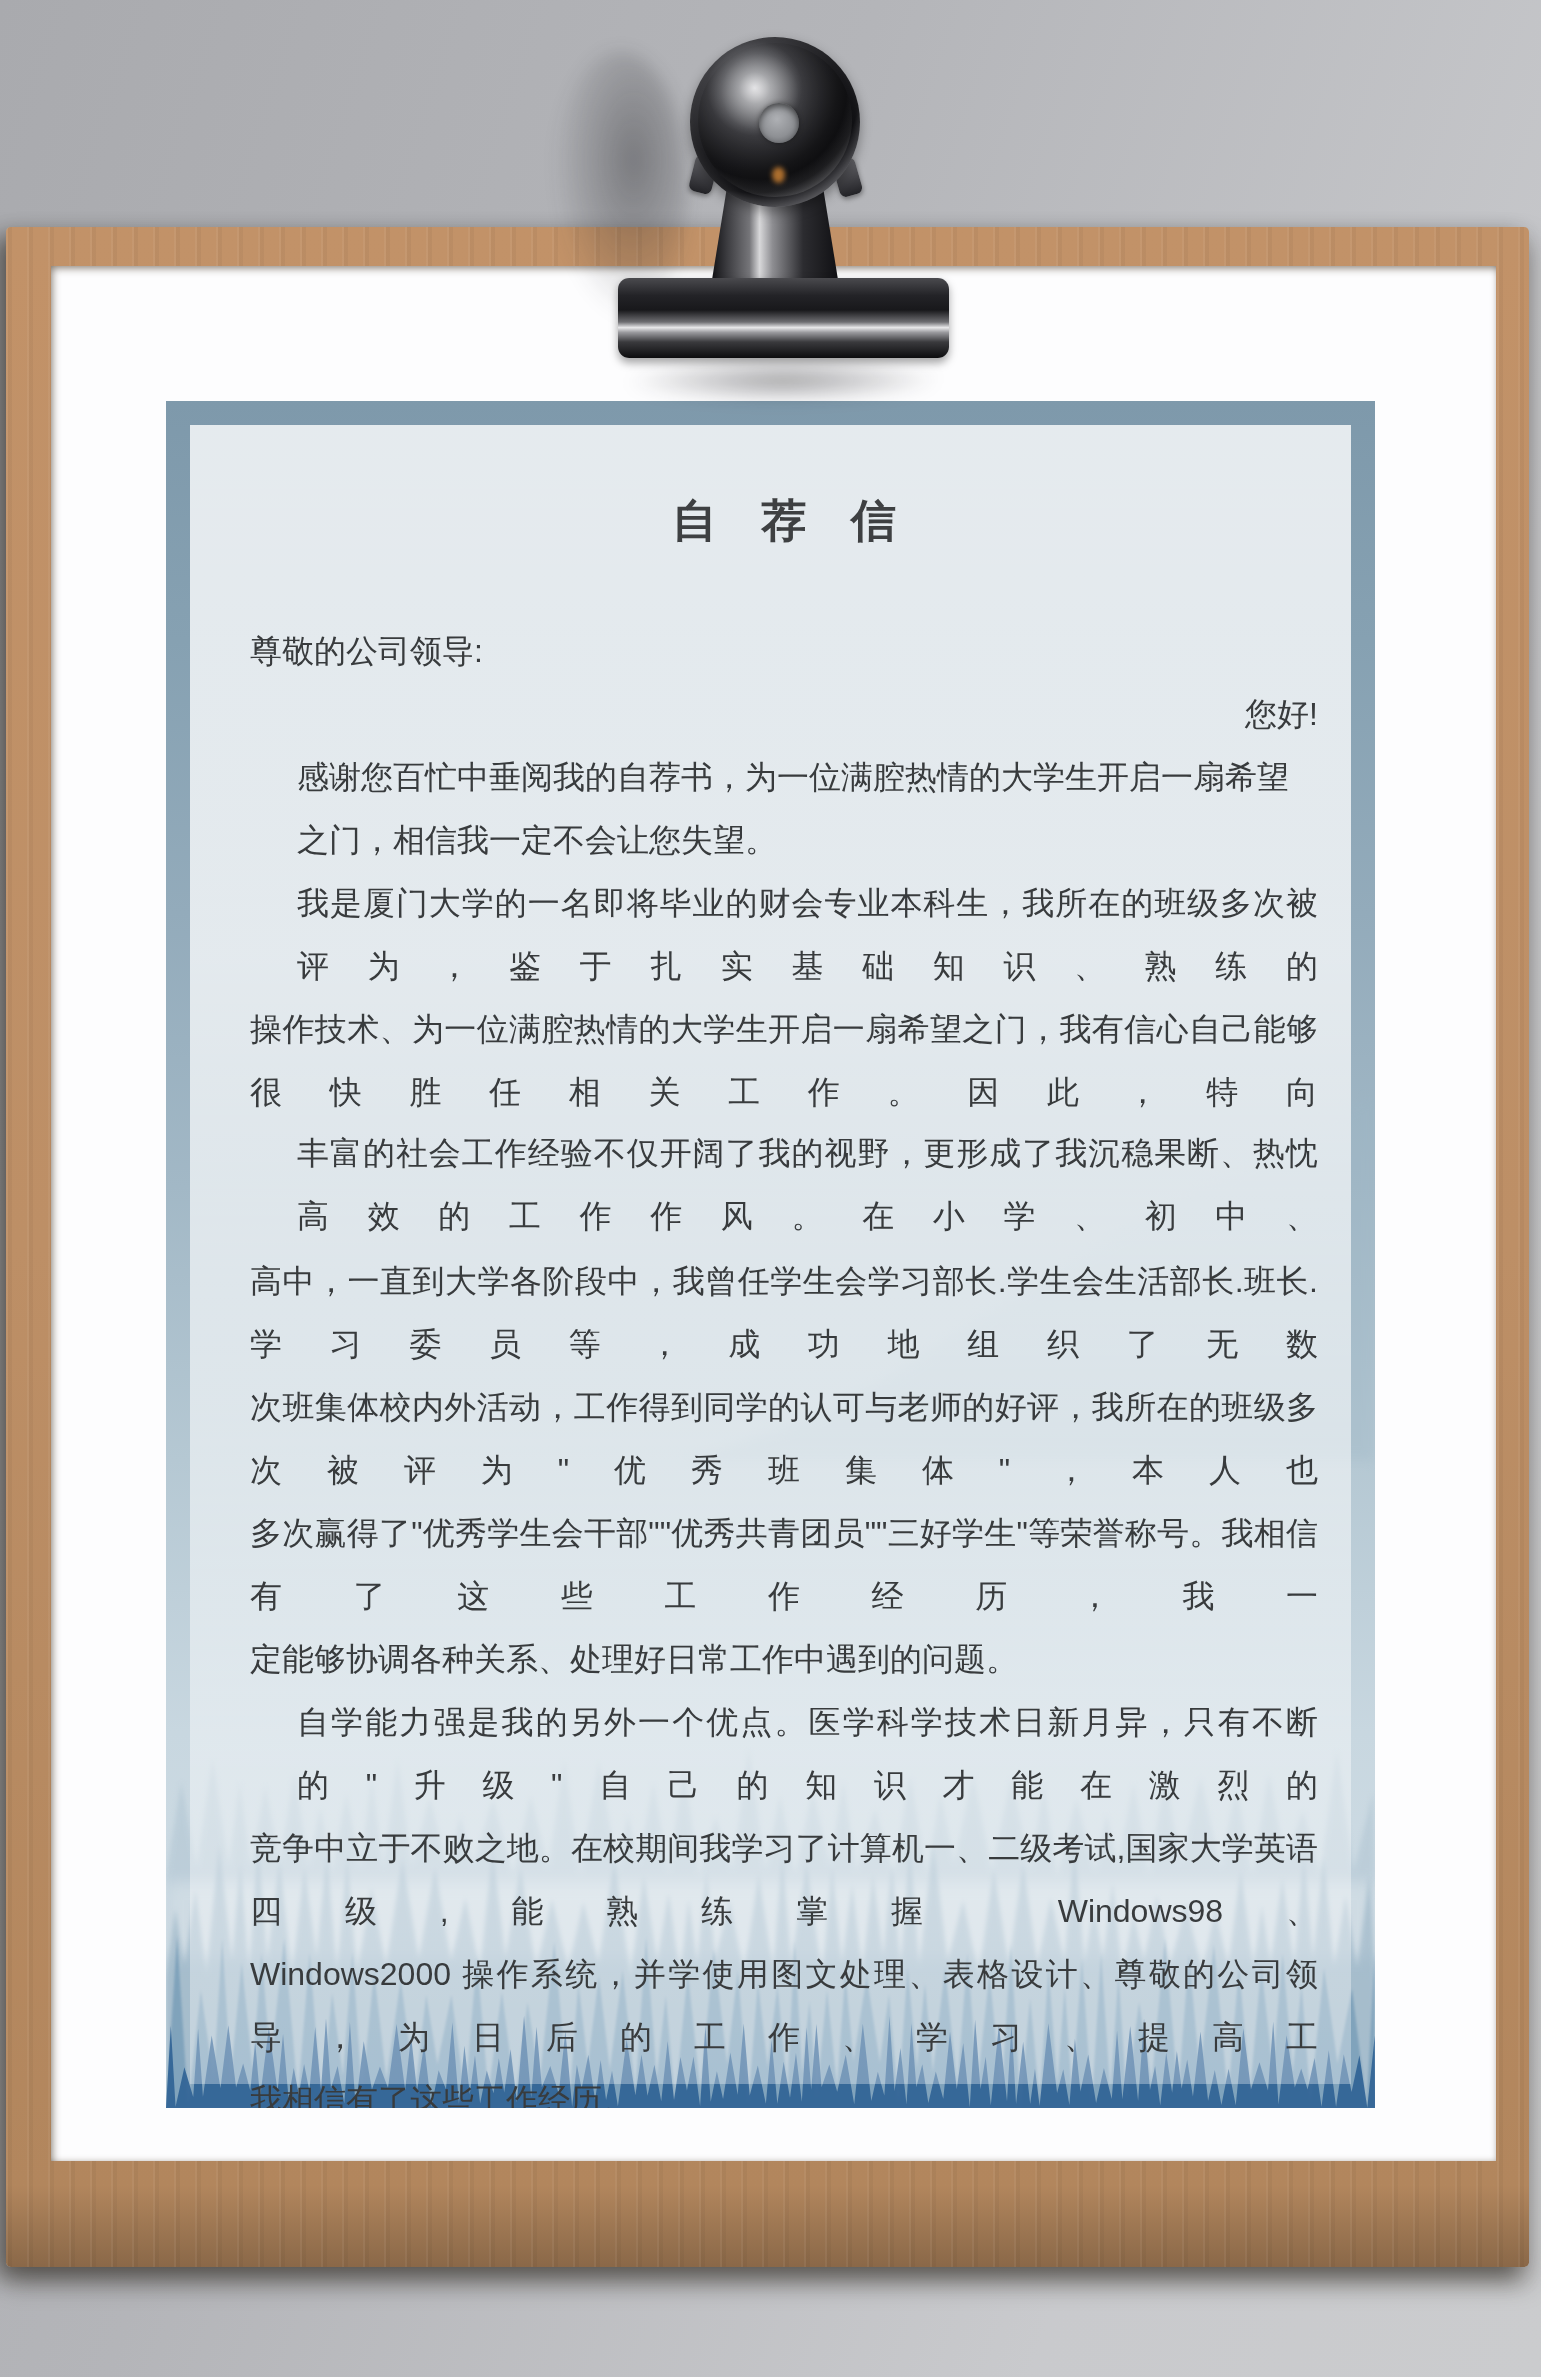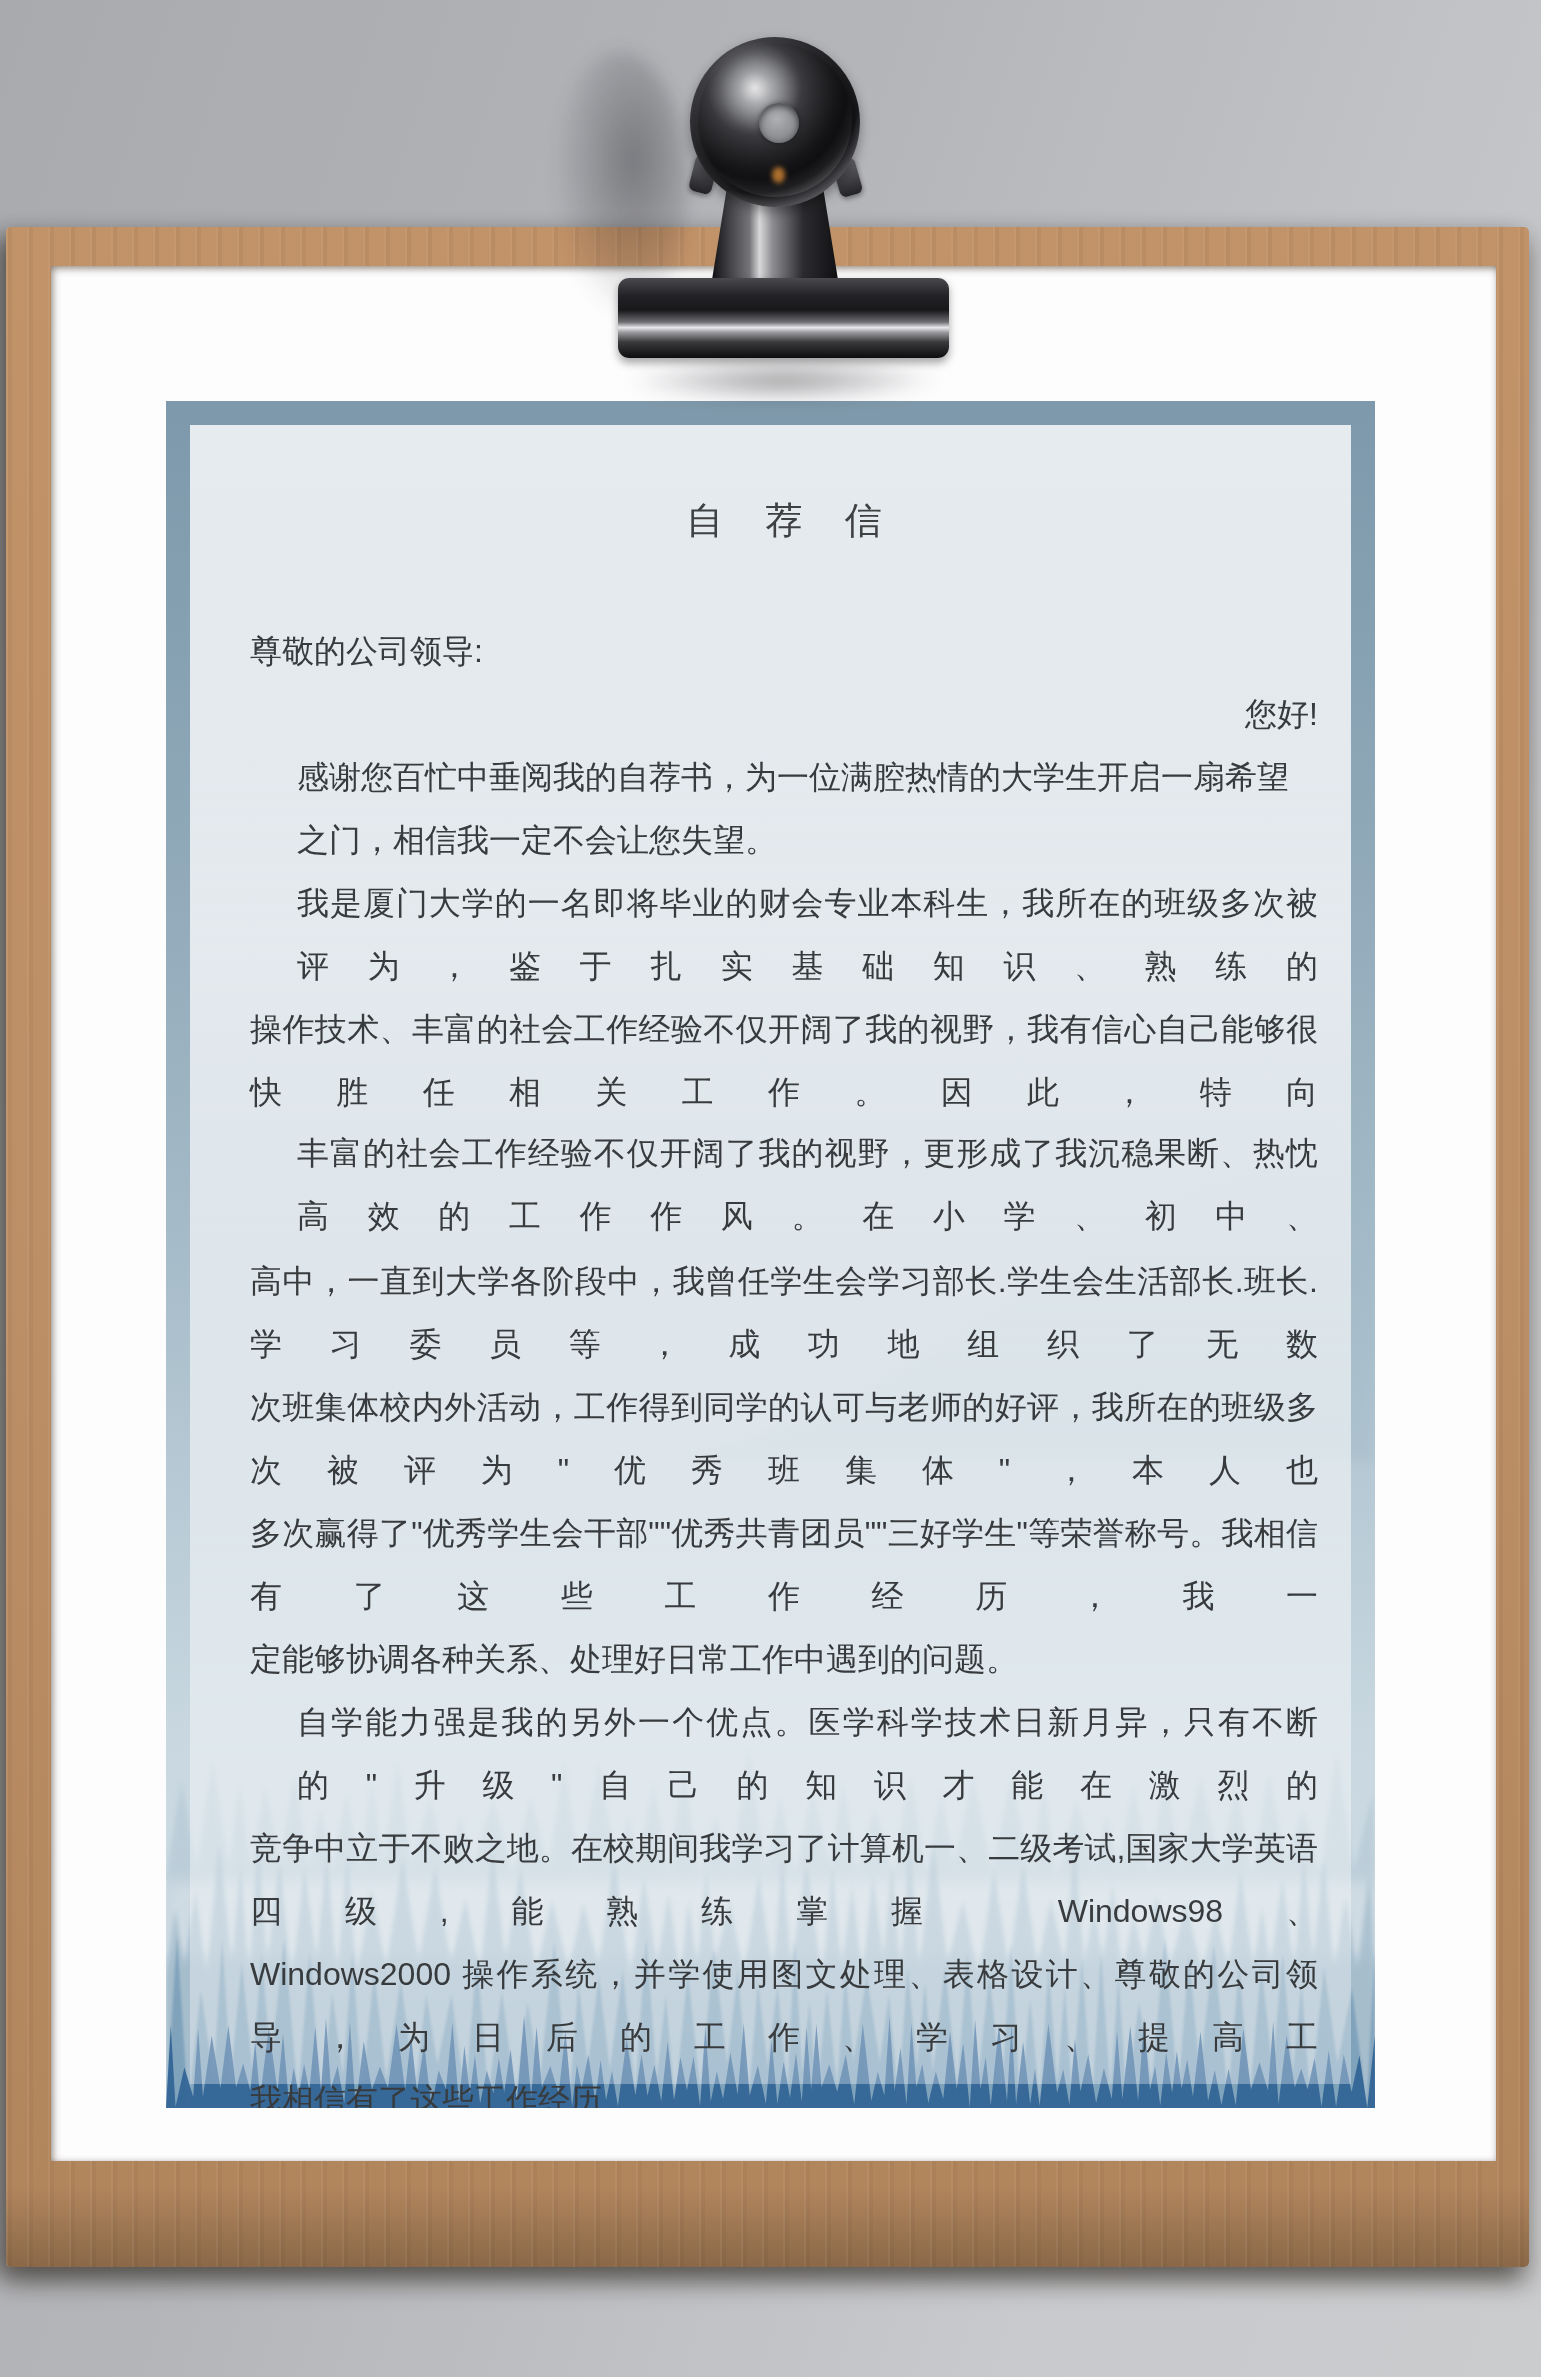--- a/index.html
+++ b/index.html
@@ -16,21 +16,21 @@
   .paper{position:absolute;left:51px;top:266px;width:1445px;height:1895px;background:var(--paper);
          box-shadow:inset 5.6px 6.4px 8px -4.8px rgba(55,40,22,.65), inset -3.2px -3.2px 6.4px -4px rgba(55,40,22,.4);}
   
   .frame{position:absolute;left:166px;top:401px;width:1209px;height:1707px;overflow:hidden;
          background:linear-gradient(180deg,var(--frame-top) 0%,#86a1b2 14%,#93abbb 30%,#a2b8c6 46%,#b5c8d3 62%,#c8d7e0 78%,#d4e0e8 100%);}
   .frame svg{position:absolute;left:0;top:0;width:100%;height:100%;display:block;}
   .veil{position:absolute;left:24px;top:24px;right:24px;bottom:24px;
         background:linear-gradient(180deg,rgba(255,255,255,.8) 0%,rgba(255,255,255,.74) 32%,rgba(255,255,255,.6) 55%,rgba(255,255,255,.48) 72%,rgba(255,255,255,.38) 86%,rgba(255,255,255,.32) 100%);}
   .content{position:absolute;left:84px;top:24px;width:1068px;bottom:24px;color:var(--ink);}
   .ltr-title{margin-top:66px;height:59px;line-height:59px;text-align:center;
-        font-size:37px;font-weight:normal;letter-spacing:16px;text-indent:16px;color:#3e4042;}
+        font-size:45px;font-weight:bold;letter-spacing:16px;text-indent:16px;color:#3e4042;}
   .ltr-body{margin-top:70px;font-size:32px;line-height:63px;}
   .line{min-height:63px;}
   .line.j{text-align:justify;text-align-last:justify;}
   
   .clip-shadow-wall{position:absolute;left:552px;top:51px;width:136px;height:273px;border-radius:50%;
         background:radial-gradient(ellipse at 60% 40%,rgba(30,30,34,.38),rgba(30,30,34,0) 70%);filter:blur(8px);}
   .clip-barrel{position:absolute;left:690px;top:37px;width:170px;height:170px;border-radius:50%;
         background:radial-gradient(circle at 38% 30%,#d9d9dc 0%,#8f9094 10%,#3c3c40 30%,#1a1a1d 52%,#0d0d10 66%,#55555a 82%,#26262a 94%,#111114 100%);
         box-shadow:0 4.8px 11.2px rgba(0,0,0,.35), inset 0 -4.8px 11.2px rgba(255,255,255,.12);}
   .clip-barrel-rim{position:absolute;left:8px;top:6.4px;right:8px;bottom:9.6px;border-radius:50%;
@@ -73,21 +73,21 @@
       <path id="f-deep" style="filter:blur(0.6px)" opacity="0.9" fill="#2f6295" d="M0,2127 L0,2127 L6.0,2024.5 L11.9,2125.4 L22.9,2076.2 L33.9,2113.2 L40.0,2027.9 L46.0,2113.0 L56.9,2036.7 L67.9,2102.5 L77.6,2023.8 L87.3,2101.5 L96.1,2071.5 L105.0,2105.4 L111.1,2045.2 L117.2,2114.1 L128.1,2026.1 L139.0,2106.4 L145.8,2034.5 L152.7,2115.7 L159.1,2077.0 L165.4,2110.4 L172.0,2072.2 L178.6,2105.9 L185.9,2025.8 L193.1,2104.7 L199.3,2015.3 L205.5,2102.6 L213.8,2074.6 L222.1,2121.3 L229.1,2019.8 L236.2,2125.3 L246.3,2043.7 L256.5,2104.4 L266.5,2075.2 L276.5,2102.2 L287.2,2022.4 L297.9,2104.7 L305.3,2036.9 L312.7,2106.1 L321.6,2047.2 L330.5,2126.2 L339.6,2079.9 L348.7,2103.6 L356.8,2020.3 L364.9,2122.1 L371.7,2049.4 L378.4,2109.4 L384.9,2061.4 L391.3,2121.5 L399.6,2080.3 L408.0,2108.7 L414.6,2065.0 L421.3,2107.8 L429.2,2053.8 L437.1,2119.7 L446.0,2012.1 L454.9,2114.2 L461.5,2025.8 L468.2,2101.1 L478.7,2074.6 L489.2,2109.1 L497.5,2030.8 L505.9,2125.5 L511.8,2073.2 L517.7,2103.1 L526.1,2060.8 L534.5,2117.4 L541.4,2067.3 L548.2,2116.9 L555.6,2080.5 L562.9,2124.8 L573.8,2041.6 L584.7,2111.0 L592.3,2060.2 L599.8,2111.6 L608.4,2073.0 L616.9,2118.5 L624.9,2043.6 L632.8,2117.1 L640.8,2063.4 L648.9,2105.2 L657.1,2062.8 L665.3,2124.6 L671.9,2024.8 L678.5,2119.2 L686.2,2081.1 L693.9,2115.9 L703.0,2057.9 L712.1,2110.4 L719.6,2021.7 L727.1,2111.5 L737.2,2074.1 L747.2,2121.8 L754.4,2042.3 L761.5,2121.6 L769.4,2069.3 L777.3,2114.2 L784.7,2058.4 L792.0,2119.3 L797.9,2026.3 L803.7,2104.3 L810.2,2022.2 L816.6,2101.1 L826.3,2072.8 L836.1,2106.8 L846.7,2060.5 L857.3,2122.2 L868.0,2021.6 L878.6,2118.4 L886.7,2081.7 L894.8,2111.3 L901.2,2012.7 L907.5,2106.2 L914.9,2052.2 L922.4,2122.5 L928.5,2021.4 L934.7,2101.3 L942.1,2072.4 L949.6,2120.9 L958.9,2081.4 L968.2,2115.5 L976.6,2031.7 L985.0,2103.6 L993.1,2045.9 L1001.2,2126.2 L1007.9,2016.6 L1014.6,2103.6 L1021.0,2063.1 L1027.4,2123.9 L1037.5,2023.4 L1047.6,2118.5 L1053.2,2021.8 L1058.9,2122.1 L1067.7,2044.5 L1076.5,2121.9 L1082.4,2078.2 L1088.2,2124.5 L1099.1,2021.4 L1110.0,2108.2 L1117.7,2078.8 L1125.3,2123.3 L1132.2,2040.6 L1139.1,2106.3 L1148.8,2060.3 L1158.6,2120.9 L1168.3,2077.2 L1178.1,2115.7 L1184.7,2030.3 L1191.3,2116.0 L1201.1,2024.8 L1210.9,2118.1 L1218.3,2015.4 L1225.7,2104.7 L1232.1,2074.6 L1238.5,2124.0 L1245.9,2057.8 L1253.3,2107.9 L1259.2,2056.0 L1265.1,2103.1 L1272.1,2066.7 L1279.2,2112.6 L1288.6,2031.8 L1298.1,2118.1 L1306.4,2079.8 L1314.7,2123.2 L1323.6,2078.0 L1332.5,2123.7 L1342.0,2027.6 L1351.5,2103.9 L1362.1,2069.9 L1372.7,2105.3 L1379.2,2019.1 L1385.8,2122.5 L1395.9,2036.2 L1406.1,2101.5 L1414.1,2077.8 L1422.0,2104.0 L1430.7,2064.8 L1439.4,2125.3 L1448.4,2055.0 L1457.5,2125.5 L1467.1,2060.0 L1476.8,2107.0 L1486.6,2061.2 L1496.4,2126.8 L1505.7,2036.7 L1506.0,2117.4 L1506,2127 Z"></path>
     </svg>
     <div class="veil"></div>
     <div class="content">
       <div class="ltr-title">自 荐 信</div>
       <div class="ltr-body">
           <div class="line">尊敬的公司领导:</div>
           <div class="line" style="padding-left: 47px; text-align: right;">您好!</div>
           <div class="line" style="padding-left: 47px;">感谢您百忙中垂阅我的自荐书，为一位满腔热情的大学生开启一扇希望之门，相信我一定不会让您失望。</div>
           <div class="line j" style="padding-left: 47px;">我是厦门大学的一名即将毕业的财会专业本科生，我所在的班级多次被评为，鉴于扎实基础知识、熟练的</div>
-          <div class="line j">操作技术、丰富的社会工作经验不仅开阔了我的视野，我有信心自己能够很快胜任相关工作。因此，特向</div>
+          <div class="line j">操作技术、为一位满腔热情的大学生开启一扇希望之门，我有信心自己能够很快胜任相关工作。因此，特向</div>
           <div class="line j" style="padding-left: 47px; font-family: Liberation Mono, monospace;">丰富的社会工作经验不仅开阔了我的视野，更形成了我沉稳果断、热忱高效的工作作风。在小学、初中、</div>
           <div class="line j">高中，一直到大学各阶段中，我曾任学生会学习部长.学生会生活部长.班长.学习委员等，成功地组织了无数</div>
           <div class="line j">次班集体校内外活动，工作得到同学的认可与老师的好评，我所在的班级多次被评为"优秀班集体"，本人也</div>
           <div class="line j">多次赢得了"优秀学生会干部""优秀共青团员""三好学生"等荣誉称号。我相信有了这些工作经历，我一</div>
           <div class="line">定能够协调各种关系、处理好日常工作中遇到的问题。</div>
           <div class="line j" style="padding-left: 47px;">自学能力强是我的另外一个优点。医学科学技术日新月异，只有不断的"升级"自己的知识才能在激烈的</div>
           <div class="line j">竞争中立于不败之地。在校期间我学习了计算机一、二级考试,国家大学英语四级,能熟练掌握 Windows98、</div>
           <div class="line j">Windows2000 操作系统，并学使用图文处理、表格设计、尊敬的公司领导，为日后的工作、学习、提高工</div>
           <div class="line">我相信有了这些工作经历。</div>
         </div>

